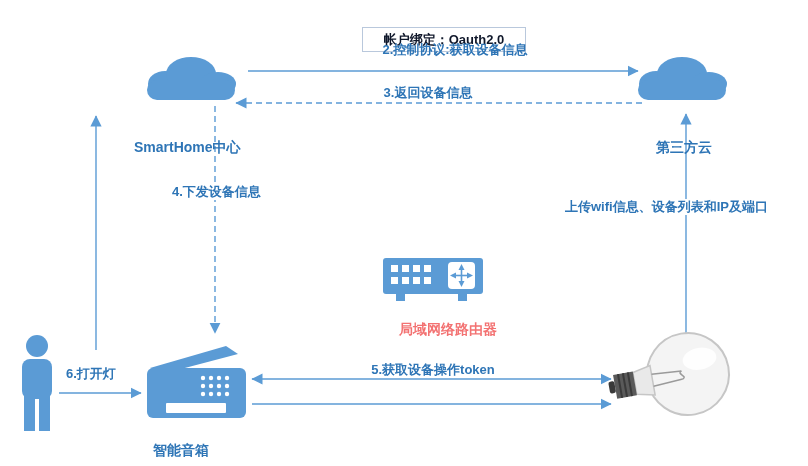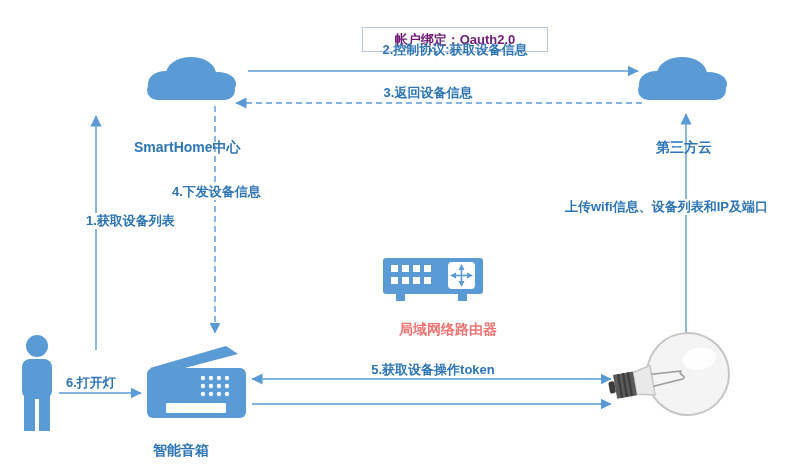--- a/index.html
+++ b/index.html
@@ -24,24 +24,24 @@
   .node-lbl{
     position:absolute;
     color:#2E75B6;
     font-size:14px;
     font-weight:bold;
     white-space:nowrap;
   }
   #oauth-box{
     position:absolute;
     left:362px;top:27px;
-    width:186px;height:25px;
+    width:164px;height:25px;
     border:1px solid #b9c8dc;
     display:flex;align-items:center;justify-content:center;
-    color:#701a75;font-size:13px;font-weight:bold;
+    color:#0f172a;font-size:13px;font-weight:bold;
     background:#ffffff;
     box-sizing:border-box;
   }
   #watermark{
     position:absolute;
     left:399px;top:321px;
     color:#ef4444;opacity:0.75;
     font-size:14px;font-weight:bold;white-space:nowrap;
   }
 </style>
@@ -153,24 +153,23 @@
 
   <div id="oauth-box">帐户绑定：Oauth2.0</div>
 
   <div class="lbl center" style="left:455px;top:42px;">2.控制协议:获取设备信息</div>
   <div class="lbl center" style="left:428px;top:85px;">3.返回设备信息</div>
 
   <div class="node-lbl" style="left:134px;top:139px;">SmartHome中心</div>
   <div class="node-lbl" style="left:656px;top:139px;">第三方云</div>
 
   <div class="lbl bg" style="left:169px;top:184px;">4.下发设备信息</div>
-  <div class="lbl bg" style="left:83px;top:213px;">1.获取设备列表</div>
   <div class="lbl bg" style="left:562px;top:199px;">上传wifi信息、设备列表和IP及端口</div>
 
   <div id="watermark">局域网络路由器</div>
 
   <div class="lbl bg center" style="left:433px;top:362px;">5.获取设备操作token</div>
 
-  <div class="lbl" style="left:66px;top:375px;">6.打开灯</div>
+  <div class="lbl" style="left:66px;top:366px;">6.打开灯</div>
 
   <div class="node-lbl" style="left:153px;top:442px;">智能音箱</div>
 
 </div>
 
 </body></html>

